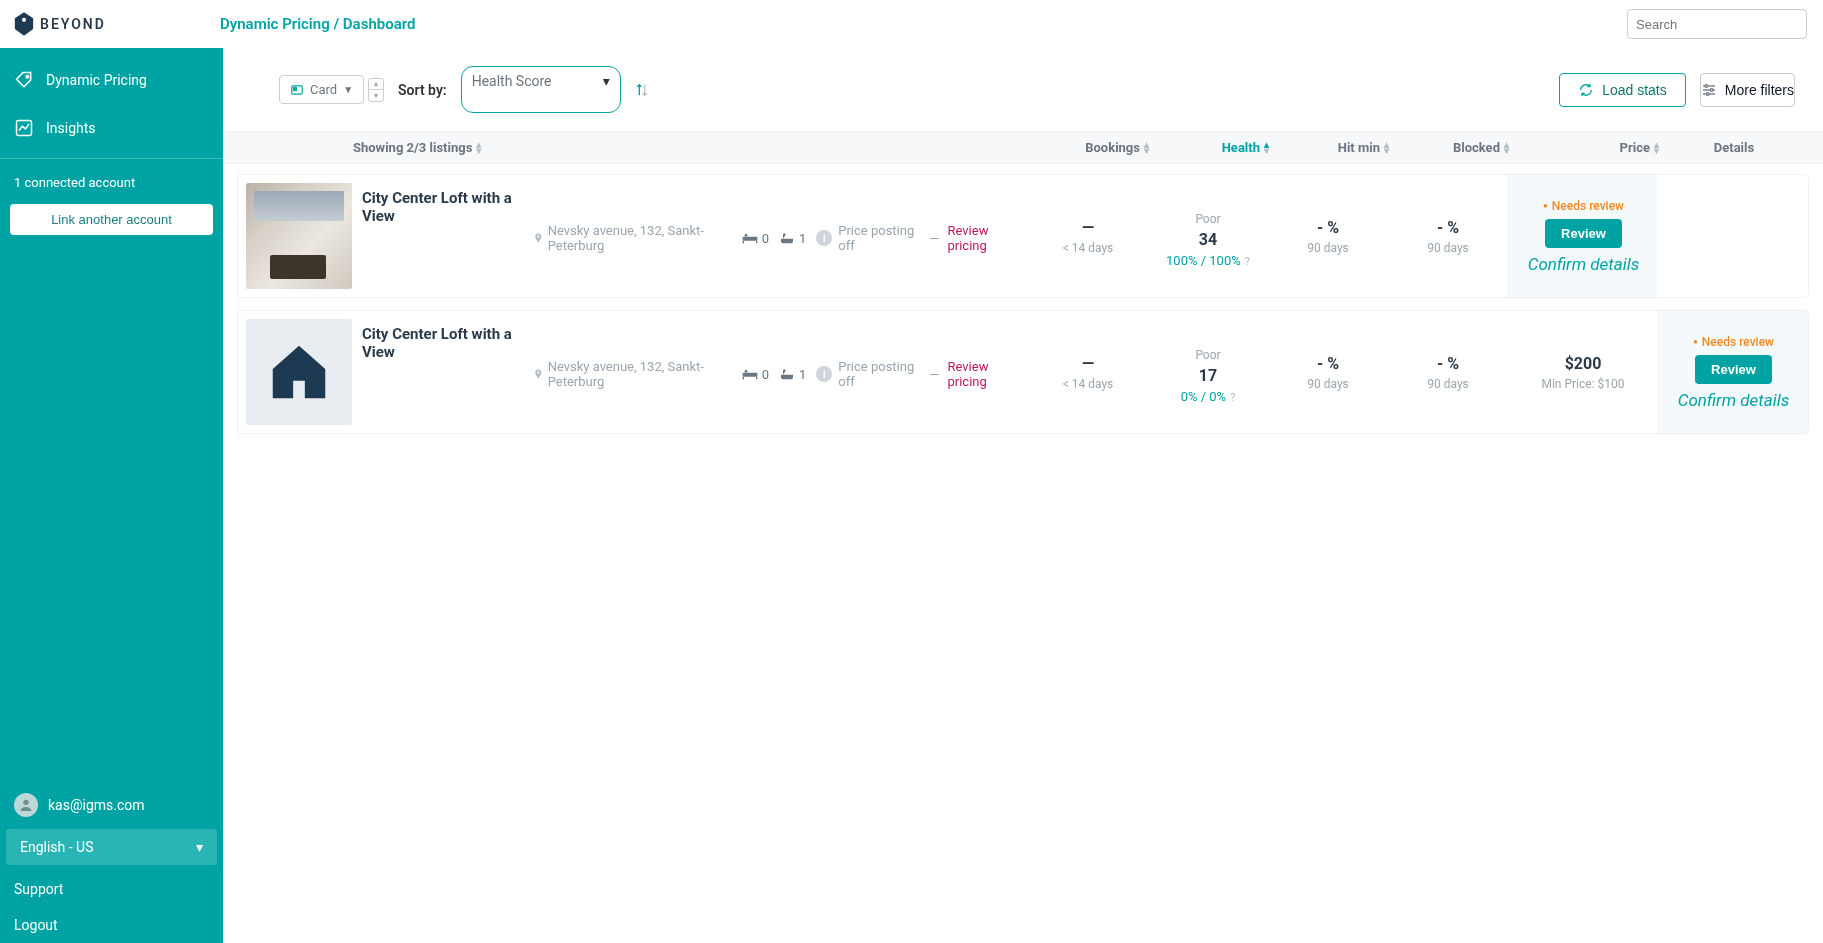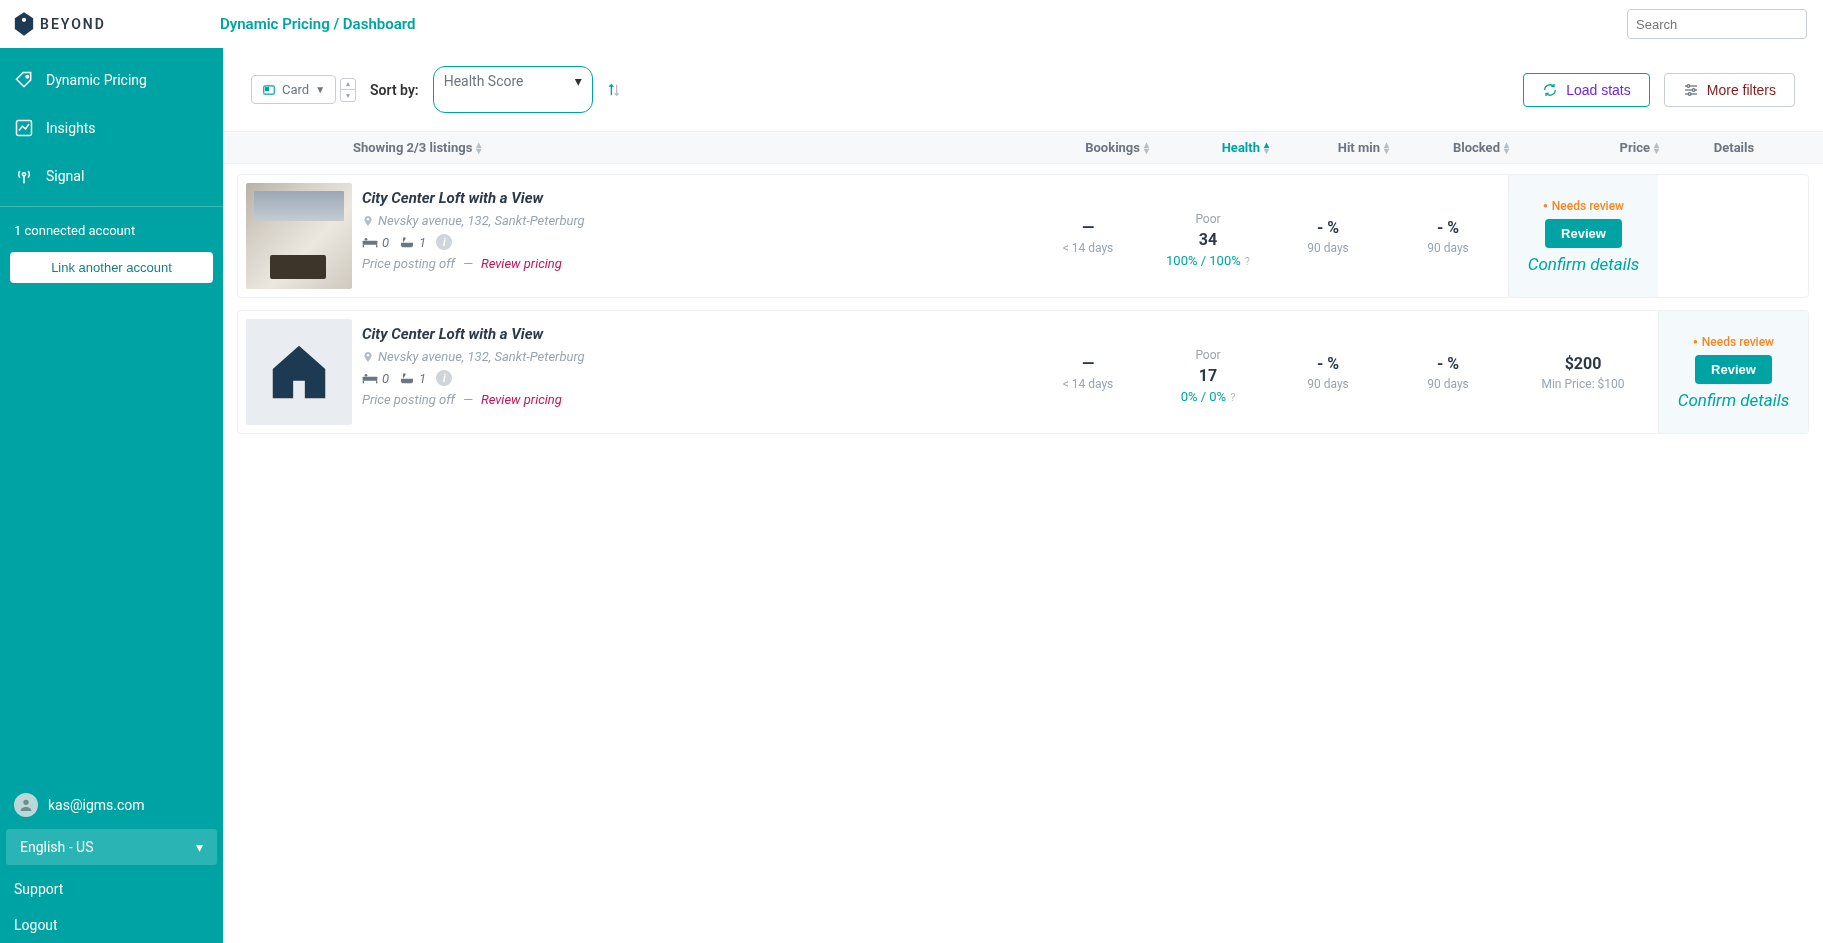--- a/index.html
+++ b/index.html
@@ -53,39 +53,39 @@
     flex: 1; padding-top: 48px; background: #fff; display:flex; flex-direction:column; overflow:hidden;
   }
   .controls {
     display: flex; align-items: center; padding: 18px 28px 18px; gap: 14px; border-bottom:1px solid #eef0f2;
   }
   .view-toggle {
     display:flex; align-items:center; gap:4px;
   }
   .card-select {
     border: 1px solid #c8ced4; border-radius: 4px; padding: 6px 10px; display: flex; align-items:center; gap:6px;
-    color: #6c7680; font-size: 13px; cursor:pointer; background: #fff;
+    color: #6c7680; font-size: 13px; cursor:pointer; background: #fff; margin-left: 28px;
   }
   .mini-stepper { display:flex; flex-direction:column; border:1px solid #c8ced4; border-radius:3px; }
   .mini-stepper span { width:14px; height:11px; display:flex; align-items:center; justify-content:center; color:#9aa5af; font-size:8px; cursor:pointer; }
   .mini-stepper span:first-child { border-bottom:1px solid #c8ced4; }
   .sortby-label { font-weight:600; color:#333; font-size:14px; }
   .sort-select {
     border:1px solid #00a3a3; border-radius:12px; padding:6px 30px 23px 10px; color:#6c7680; font-size:14px;
     min-width:160px; position:relative; cursor:pointer; background:#fff;
   }
   .sort-select::after { content:"▾"; position:absolute; right:10px; color:#333; }
   .sort-arrows { color:#00a3a3; cursor:pointer; font-size:14px; display:flex; align-items:center; }
   .controls-spacer { flex:1; }
   .load-stats-btn {
-    border:1px solid #00a3a3; color:#6d28d9; background:#fff; border-radius:4px; padding:8px 18px;
+    border:1px solid #00a3a3; color:#0f766e; background:#fff; border-radius:4px; padding:8px 18px;
     font-size:14px; font-weight:500; display:flex; align-items:center; gap:8px; cursor:pointer;
   }
   .more-filters-btn {
-    border:1px solid #c8ced4; color:#7f1d1d; background:#fff; border-radius:4px; padding:8px 18px;
+    border:1px solid #c8ced4; color:#0f172a; background:#fff; border-radius:4px; padding:8px 0;
     font-size:14px; display:flex; align-items:center; gap:8px; cursor:pointer;
   }
 
   .table-head {
     background:#f6f8fa; display:grid;
     grid-template-columns: 120px 1fr 120px 120px 120px 120px 150px 150px;
     padding: 8px 14px 8px 10px; color:#6c7680; font-size:13px; align-items:center;
     border-bottom:1px solid #eef0f2;
   }
   .th { display:flex; align-items:center; gap:4px; cursor:pointer; justify-content:flex-end;font-weight:bold; }
@@ -98,21 +98,21 @@
   .card-row {
     background:#fff; border:1px solid #eef0f2; border-radius:4px; display:grid;
     grid-template-columns: 120px 1fr 120px 120px 120px 120px 150px 150px;
     align-items:stretch; overflow:hidden;
   }
   .thumb { width:106px; height:106px; margin:8px; background:#e9edf1; border-radius:2px; display:flex; align-items:center; justify-content:center; overflow:hidden; }
   .thumb.photo { background: linear-gradient(135deg,#b8b1a5 0%, #d6d0c7 30%, #ebe7df 60%, #cfc9bf 100%); position:relative; }
   .thumb.photo::before { content:""; position:absolute; top:8px; left:8px; right:8px; height:30px; background:linear-gradient(180deg,#9ca8b5,#c4ccd3); border-radius:1px; }
   .thumb.photo::after { content:""; position:absolute; bottom:10px; left:24px; width:56px; height:24px; background:#3e352a; border-radius:2px; }
   .thumb svg { width:70px; height:70px; }
-  .info { padding: 14px 8px 10px 4px; display:flex; flex-direction:column; gap:6px;font-style:italic; }
+  .info { padding: 14px 8px 10px 4px; display:flex; flex-direction:row; gap:6px; }
   .title { font-weight:700; font-size:15px; color:#2b3a4a; }
   .addr { color:#9aa5af; font-size:13px; display:flex; align-items:center; gap:4px; }
   .amen { display:flex; align-items:center; gap:10px; color:#6c7680; font-size:13px; }
   .amen .grp { display:flex; align-items:center; gap:4px; }
   .info-circle { width:16px; height:16px; border-radius:50%; background:#cfd5db; color:#fff; display:inline-flex; align-items:center; justify-content:center; font-size:10px; font-weight:bold; }
   .price-posting { color:#9aa5af; font-size:13px; display:flex; align-items:center; gap:8px; }
   .price-posting .dash { color:#9aa5af; }
   .review-pricing { color:#be185d; cursor:pointer; }
 
   .col { display:flex; flex-direction:column; align-items:center; justify-content:center; gap:4px; padding:10px 4px; }
@@ -161,28 +161,20 @@
             <circle cx="16" cy="8" r="1.5" fill="#fff"></circle>
           </svg>
         <span>Dynamic Pricing</span>
       </div>
       <div class="nav-item">
         <svg viewBox="0 0 24 24" fill="none" stroke="#fff" stroke-width="1.8">
             <rect x="3" y="3" width="18" height="18" rx="2"></rect>
             <polyline points="6,15 10,10 14,13 18,7"></polyline>
           </svg>
         <span>Insights</span>
-      </div>
-      <div class="nav-item">
-        <svg viewBox="0 0 24 24" fill="none" stroke="#fff" stroke-width="1.8">
-            <circle cx="12" cy="10" r="2"></circle>
-            <path d="M7 6 a7 7 0 0 0 0 8 M17 6 a7 7 0 0 1 0 8"></path>
-            <line x1="12" y1="12" x2="12" y2="21"></line>
-          </svg>
-        <span>Signal</span>
       </div>
     </div>
     <div class="divider"></div>
     <div class="connected">1 connected account</div>
     <button class="link-btn">Link another account</button>
 
     <div class="sidebar-bottom">
       <div class="user-row">
         <span class="avatar">
           <svg width="16" height="16" viewBox="0 0 24 24" fill="#6c8e8e">

